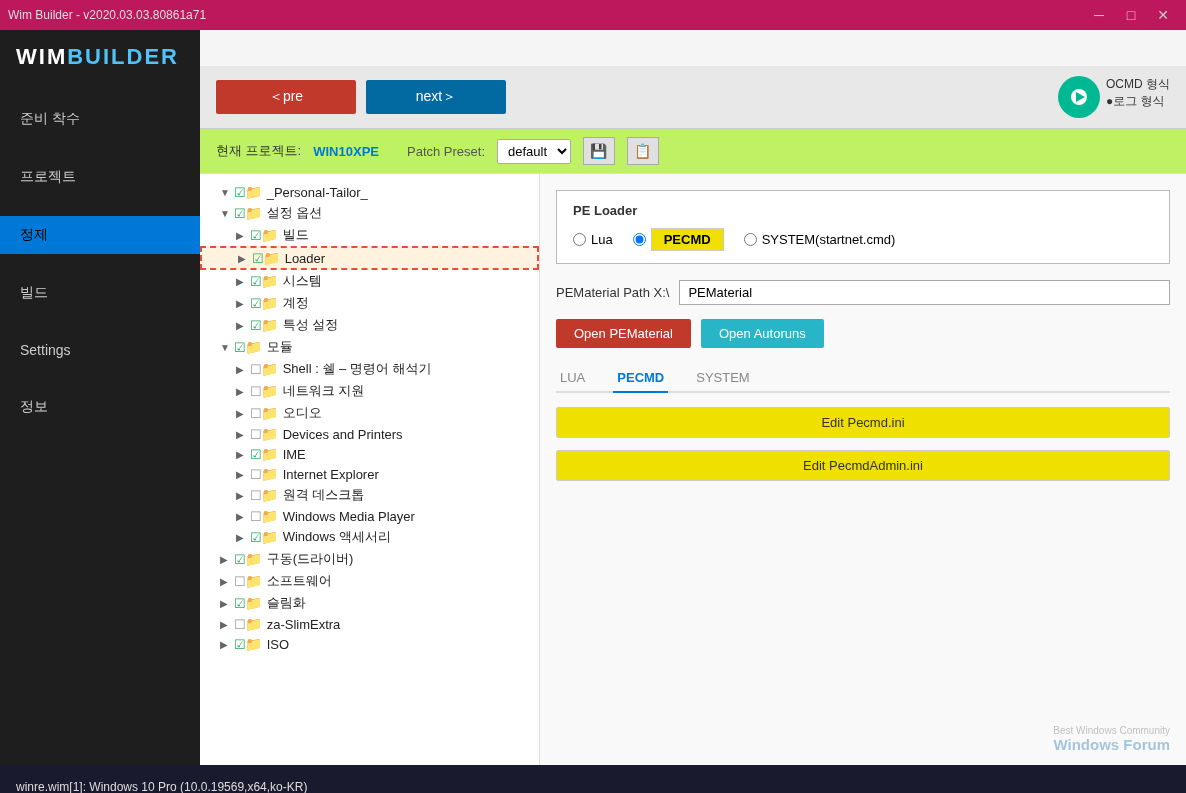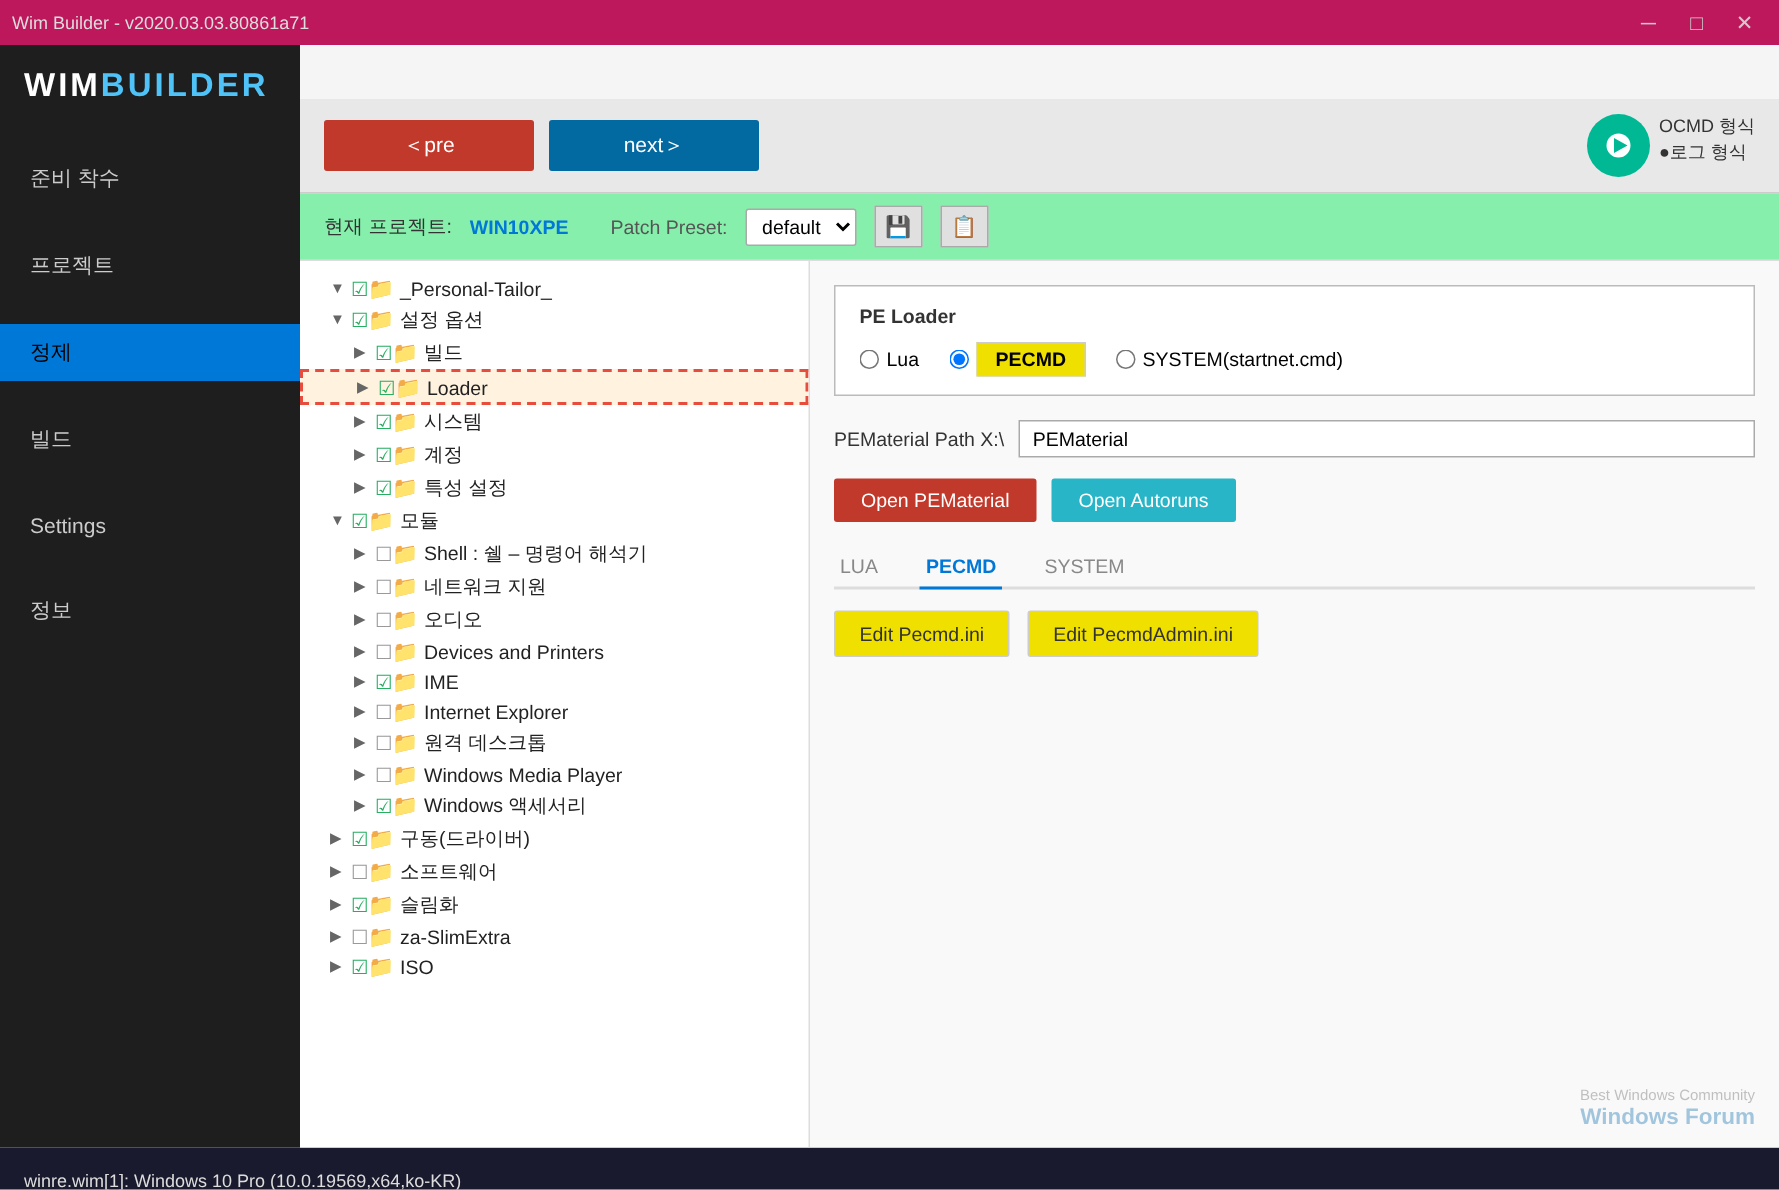--- a/index.html
+++ b/index.html
@@ -98,21 +98,21 @@
       width: 42px; height: 42px;
       border-radius: 50%;
       background: #00b894;
       display: flex; align-items: center; justify-content: center;
       margin-right: 6px;
     }
     .ocmd-row { display: flex; }
 
     
     .project-bar {
-      background: #86efac;
+      background: #bef264;
       padding: 8px 16px;
       display: flex;
       align-items: center;
       gap: 12px;
       border-bottom: 1px solid #ddd;
     }
     .project-label { font-size: 13px; color: #333; }
     .project-name { font-size: 13px; color: #0078d7; font-weight: bold; }
     .patch-label { font-size: 13px; color: #555; margin-left: 16px; }
     .patch-select {
@@ -227,21 +227,21 @@
       font-size: 13px;
       color: #888;
       cursor: pointer;
       border-bottom: 2px solid transparent;
       margin-bottom: -2px;
     }
     .tab-item.active { color: #0078d7; border-bottom: 2px solid #0078d7; font-weight: bold; }
 
     .pecmd-desc { font-size: 13px; color: #0078d7; margin-bottom: 14px; }
 
-    .edit-btns { display: flex; gap: 12px; }
+    .edit-btns { display: flex; gap: 12px; flex-direction: column; }
     .btn-edit-ini {
       background: #f0e000;
       color: #333;
       border: 1px solid #ccc;
       padding: 7px 16px;
       font-size: 13px;
       cursor: pointer;
       border-radius: 2px;
       font-weight: 500;
     }

